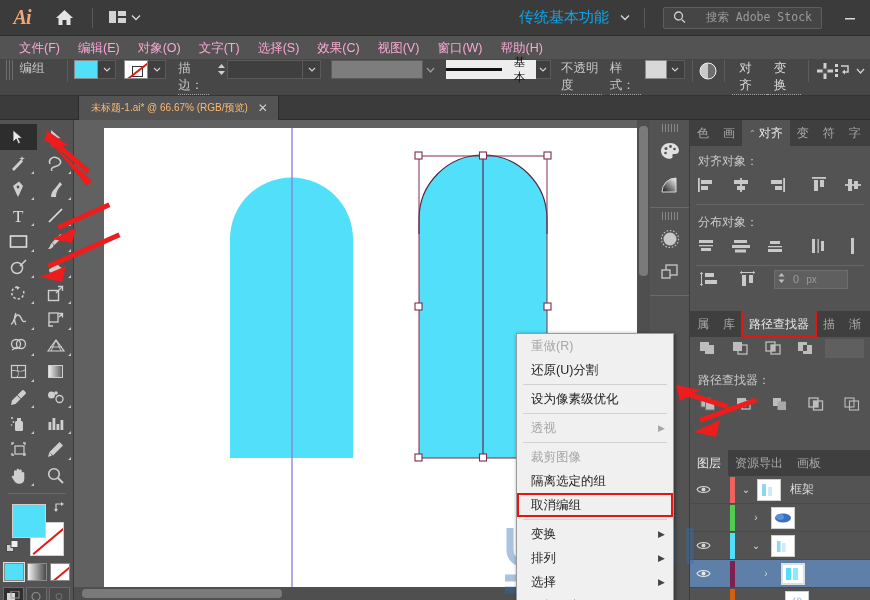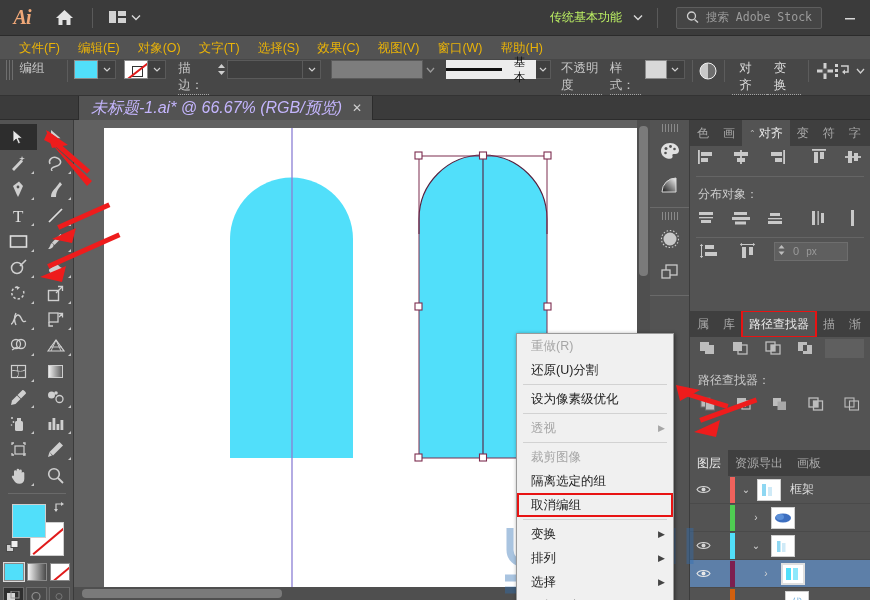--- a/index.html
+++ b/index.html
@@ -22,38 +22,38 @@
   }
   .ai-logo {
     width:44px; height:36px; display:flex; align-items:center; justify-content:center;
     color:#f0a878; font-size:20px; font-weight:bold; font-style:italic;
     font-family:"Liberation Serif", serif; letter-spacing:-1px;
   }
   .home-btn { width:40px; height:36px; display:flex; align-items:center; justify-content:center; }
   .tb-sep { width:1px; height:20px; background:#5a5a5a; margin:0 8px; }
   .arrange-btn { display:flex; align-items:center; gap:5px; padding:0 8px; height:24px; }
   .topbar-spacer { flex:1; }
-  .ws-name { font-size:12px; color:#bef264; padding-right:4px; }
+  .ws-name { font-size:15px; color:#0ea5e9; padding-right:4px; }
   .ws-btn { display:flex; align-items:center; gap:7px; padding:0 6px; height:24px; }
   .search-box {
-    display:flex; align-items:center; gap:7px; height:22px;
+    display:flex; align-items:center; gap:20px; height:22px;
     border:1px solid #5e5e5e; border-radius:2px; background:#454545;
     padding:0 9px; margin-left:10px; margin-right:8px;
   }
   .search-ph { color:#9b9b9b; font-size:11.5px; font-family:"DejaVu Sans Mono", monospace; }
   .win-btns { display:flex; align-items:center; height:36px; }
   .win-btn { width:40px; height:36px; display:flex; align-items:center; justify-content:center; color:#cfcfcf; }
 
   
   .menubar {
     position:absolute; left:0; top:36px; width:870px; height:24px;
     background:#535353; display:flex; align-items:center; padding-left:10px;
     border-bottom:1px solid #474747;
   }
-  .menu-item { padding:0 9px; height:24px; line-height:24px; font-size:12.5px; color:#eab308; }
+  .menu-item { padding:0 9px; height:24px; line-height:24px; font-size:12.5px; color:#f9a8d4; }
 
   
   .ctrlbar {
     position:absolute; left:0; top:60px; width:870px; height:36px;
     background:#474747; display:flex; align-items:flex-start;
     border-bottom:1px solid #333;
   }
   .grip { width:8px; height:20px; margin:0 5px 0 6px;
     background:repeating-linear-gradient(to right,#6e6e6e 0 1px,transparent 1px 3px); }
   .ctrl-label { font-size:12.5px; color:#c8c8c8; padding:0 10px 0 2px; min-width:42px;}
@@ -77,21 +77,21 @@
   
   .tabbar {
     position:absolute; left:0; top:96px; width:870px; height:24px;
     background:#3b3b3b; border-bottom:1px solid #2c2c2c;
   }
   .doc-tab {
     position:absolute; left:78px; top:0; height:24px;
     background:#535353; display:flex; align-items:center; gap:10px;
     padding:0 10px 0 12px; border-right:1px solid #2c2c2c; border-left:1px solid #2c2c2c;
   }
-  .doc-tab-title { font-size:16px; color:#c4b5fd;font-style:italic; }
+  .doc-tab-title { font-size:10px; color:#fdba74; }
   .doc-tab-close { color:#cfcfcf; font-size:12px; }
 
   
   .toolbar {
     position:absolute; left:0; top:120px; width:74px; height:480px;
     background:#535353; border-right:1px solid #3a3a3a;
   }
   .tool-grid { display:flex; flex-wrap:wrap; width:74px; padding-top:4px; }
   .tool { width:37px; height:26px; display:flex; align-items:center; justify-content:center; position:relative; }
   .tool.sel { background:#2d2d2d; }
@@ -686,20 +686,21 @@
         <div class="ptab active">
           <span class="dbl-caret">⌃</span>
           <span>对齐</span>
         </div>
         <div class="ptab">变</div>
         <div class="ptab">符</div>
         <div class="ptab">字</div>
         <div class="ptab">段</div>
       </div>
 
+      <div class="psec-title">对齐对象：</div>
       <div class="prow">
         <div class="pbtn">
           <svg width="18" height="16" viewBox="0 0 18 16">
               <rect x="0" y="1" width="1.8" height="14" fill="#c9c9c9"></rect>
               <rect x="3" y="3" width="11" height="4" fill="#c9c9c9"></rect>
               <rect x="3" y="9" width="7" height="4" fill="#c9c9c9"></rect>
             </svg>
         </div>
         <div class="pbtn" style="margin-left:12px">
           <svg width="18" height="16" viewBox="0 0 18 16">

